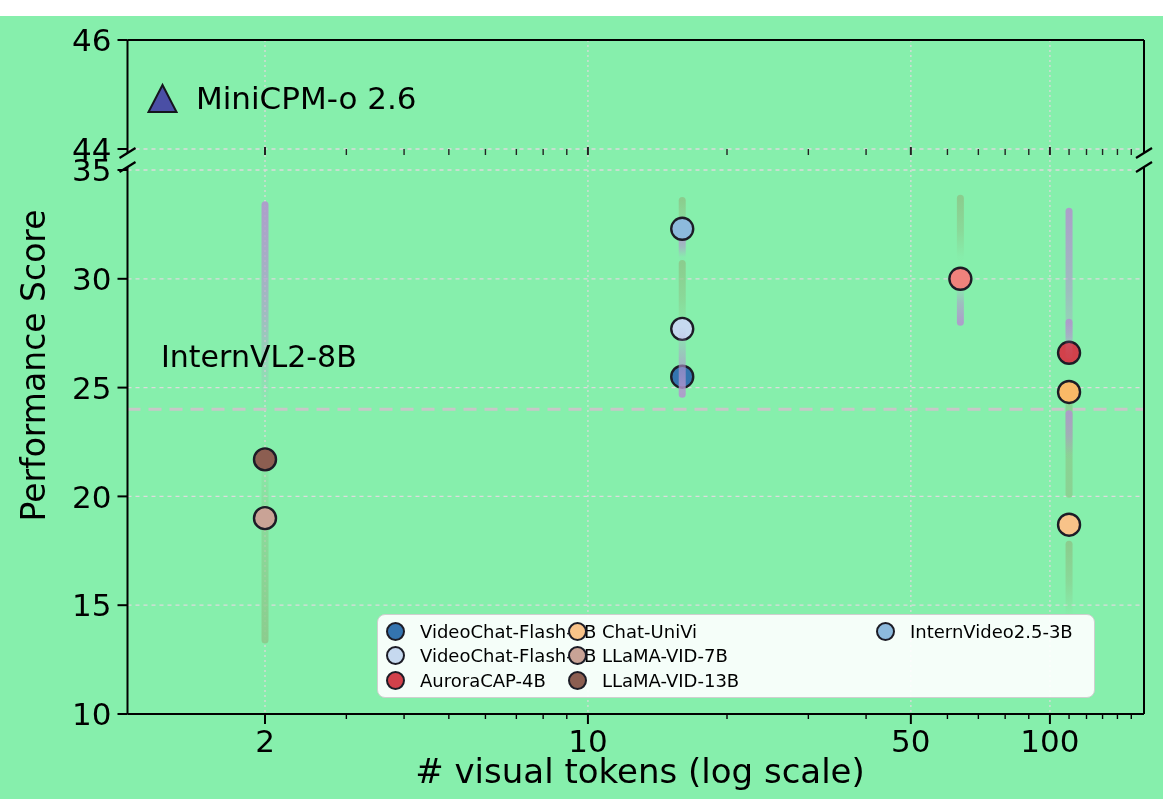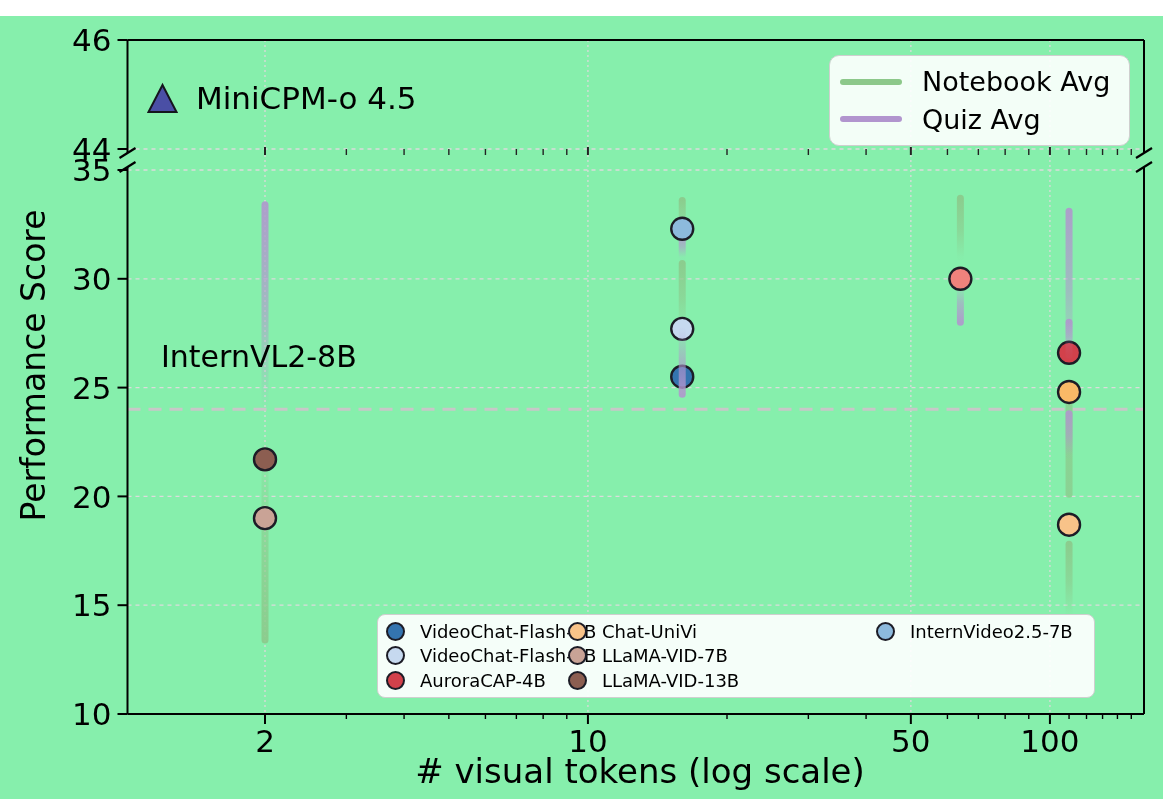--- a/index.html
+++ b/index.html
@@ -212,32 +212,22 @@
       <line x1="1117.4352944865868" x2="1117.4352944865868" y1="133" y2="139" stroke="#222" stroke-width="1.4"></line>
       <line x1="1131.2783036869655" x2="1131.2783036869655" y1="698" y2="703" stroke="#000" stroke-width="1.4"></line>
       <line x1="1131.2783036869655" x2="1131.2783036869655" y1="133" y2="139" stroke="#222" stroke-width="1.4"></line>
       <line x1="265" x2="265" y1="131" y2="139" stroke="#222" stroke-width="2"></line>
       <line x1="587.9241420032407" x2="587.9241420032407" y1="131" y2="139" stroke="#222" stroke-width="2"></line>
       <line x1="910.8482840064814" x2="910.8482840064814" y1="131" y2="139" stroke="#222" stroke-width="2"></line>
       <line x1="1049.9241420032406" x2="1049.9241420032406" y1="131" y2="139" stroke="#222" stroke-width="2"></line>
     </svg>
   <div class="ylabel">Performance Score</div>
   <div class="xlabel"># visual tokens (log scale)</div>
-  <div class="minicpm-label">MiniCPM-o 4.5</div>
+  <div class="minicpm-label">MiniCPM-o 2.6</div>
   <div class="baseline-label">InternVL2-8B</div>
-  <div class="legend-top" id="legend-top">
-      <div class="legend-top-row">
-        <span class="legend-top-swatch" style="background: rgb(140, 200, 138);"></span>
-        <span class="legend-top-label">Notebook Avg</span>
-      </div>
-      <div class="legend-top-row">
-        <span class="legend-top-swatch" style="background: rgb(177, 149, 206);"></span>
-        <span class="legend-top-label">Quiz Avg</span>
-      </div>
-    </div>
   <div class="legend-bottom" id="legend-bottom">
       <div class="legend-item">
         <span class="legend-dot" style="background: rgb(52, 116, 175);"></span>
         <span class="legend-item-label">VideoChat-Flash-2B</span>
       </div>
       <div class="legend-item">
         <span class="legend-dot" style="background: rgb(198, 217, 239);"></span>
         <span class="legend-item-label">VideoChat-Flash-7B</span>
       </div>
       <div class="legend-item">
@@ -251,16 +241,16 @@
       <div class="legend-item">
         <span class="legend-dot" style="background: rgb(201, 163, 150);"></span>
         <span class="legend-item-label">LLaMA-VID-7B</span>
       </div>
       <div class="legend-item">
         <span class="legend-dot" style="background: rgb(140, 94, 81);"></span>
         <span class="legend-item-label">LLaMA-VID-13B</span>
       </div>
       <div class="legend-item">
         <span class="legend-dot" style="background: rgb(141, 186, 221);"></span>
-        <span class="legend-item-label">InternVideo2.5-7B</span>
+        <span class="legend-item-label">InternVideo2.5-3B</span>
       </div>
     </div>
 </div>
 
 </body></html>

